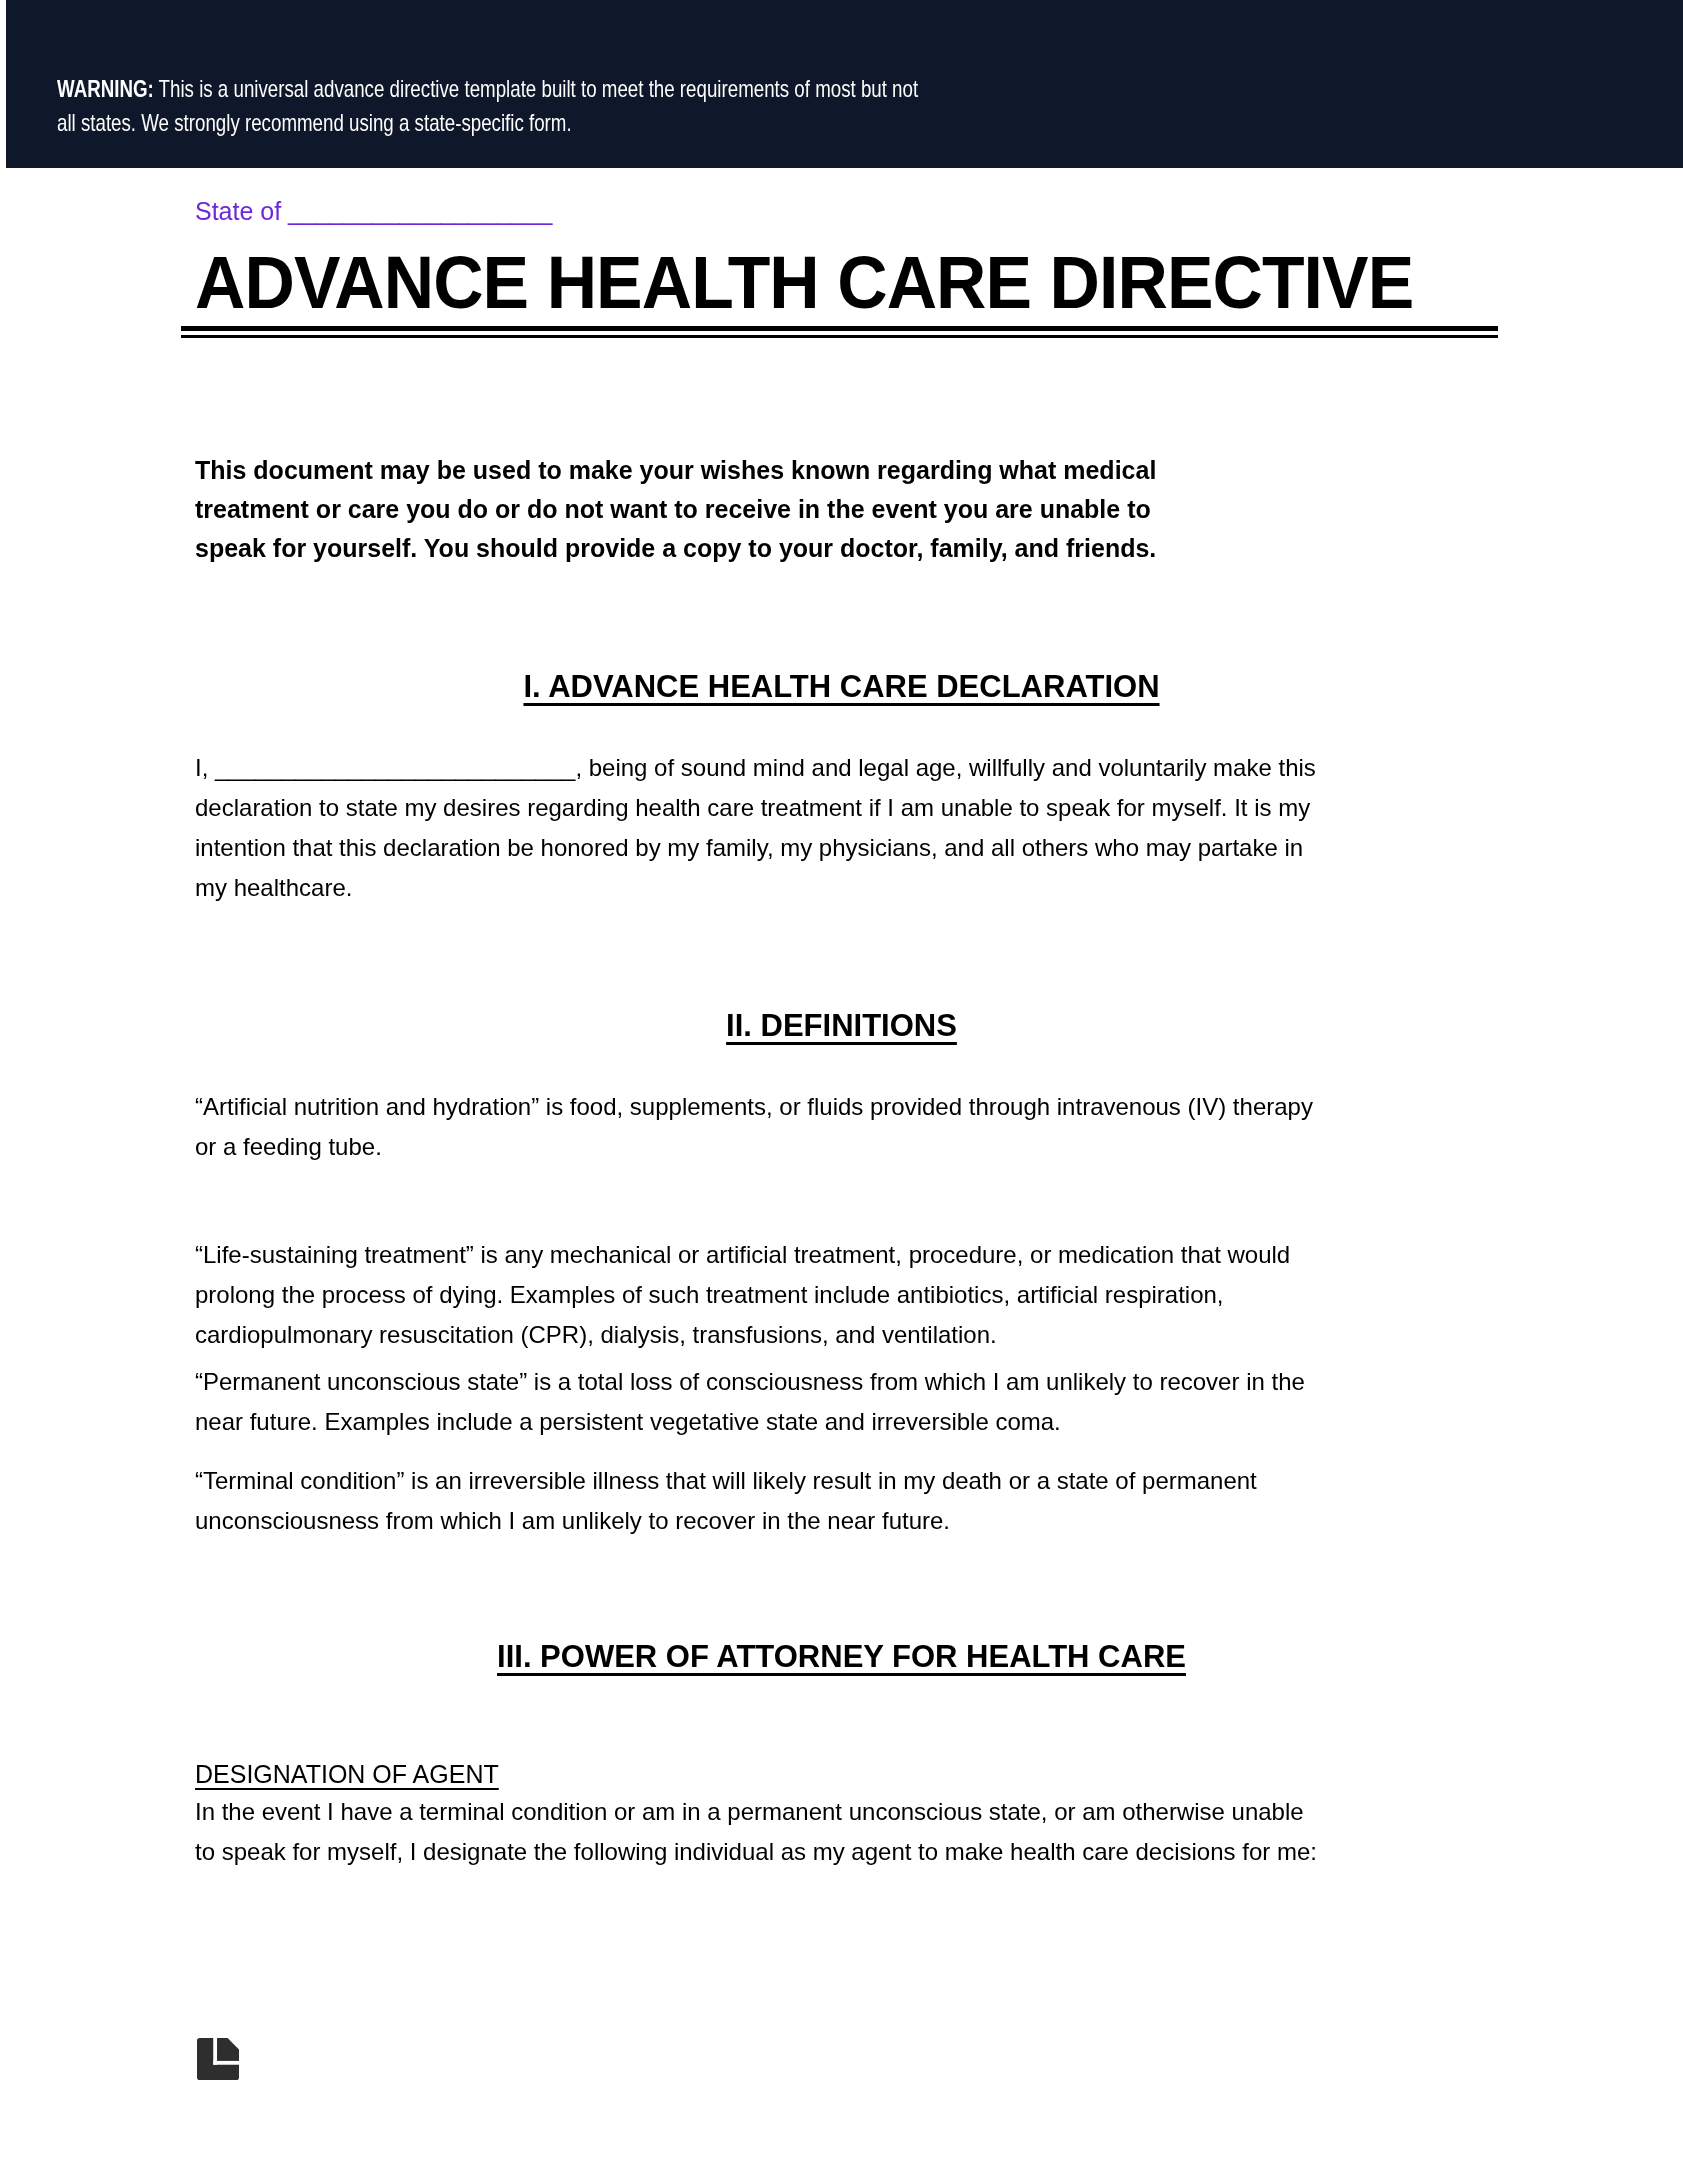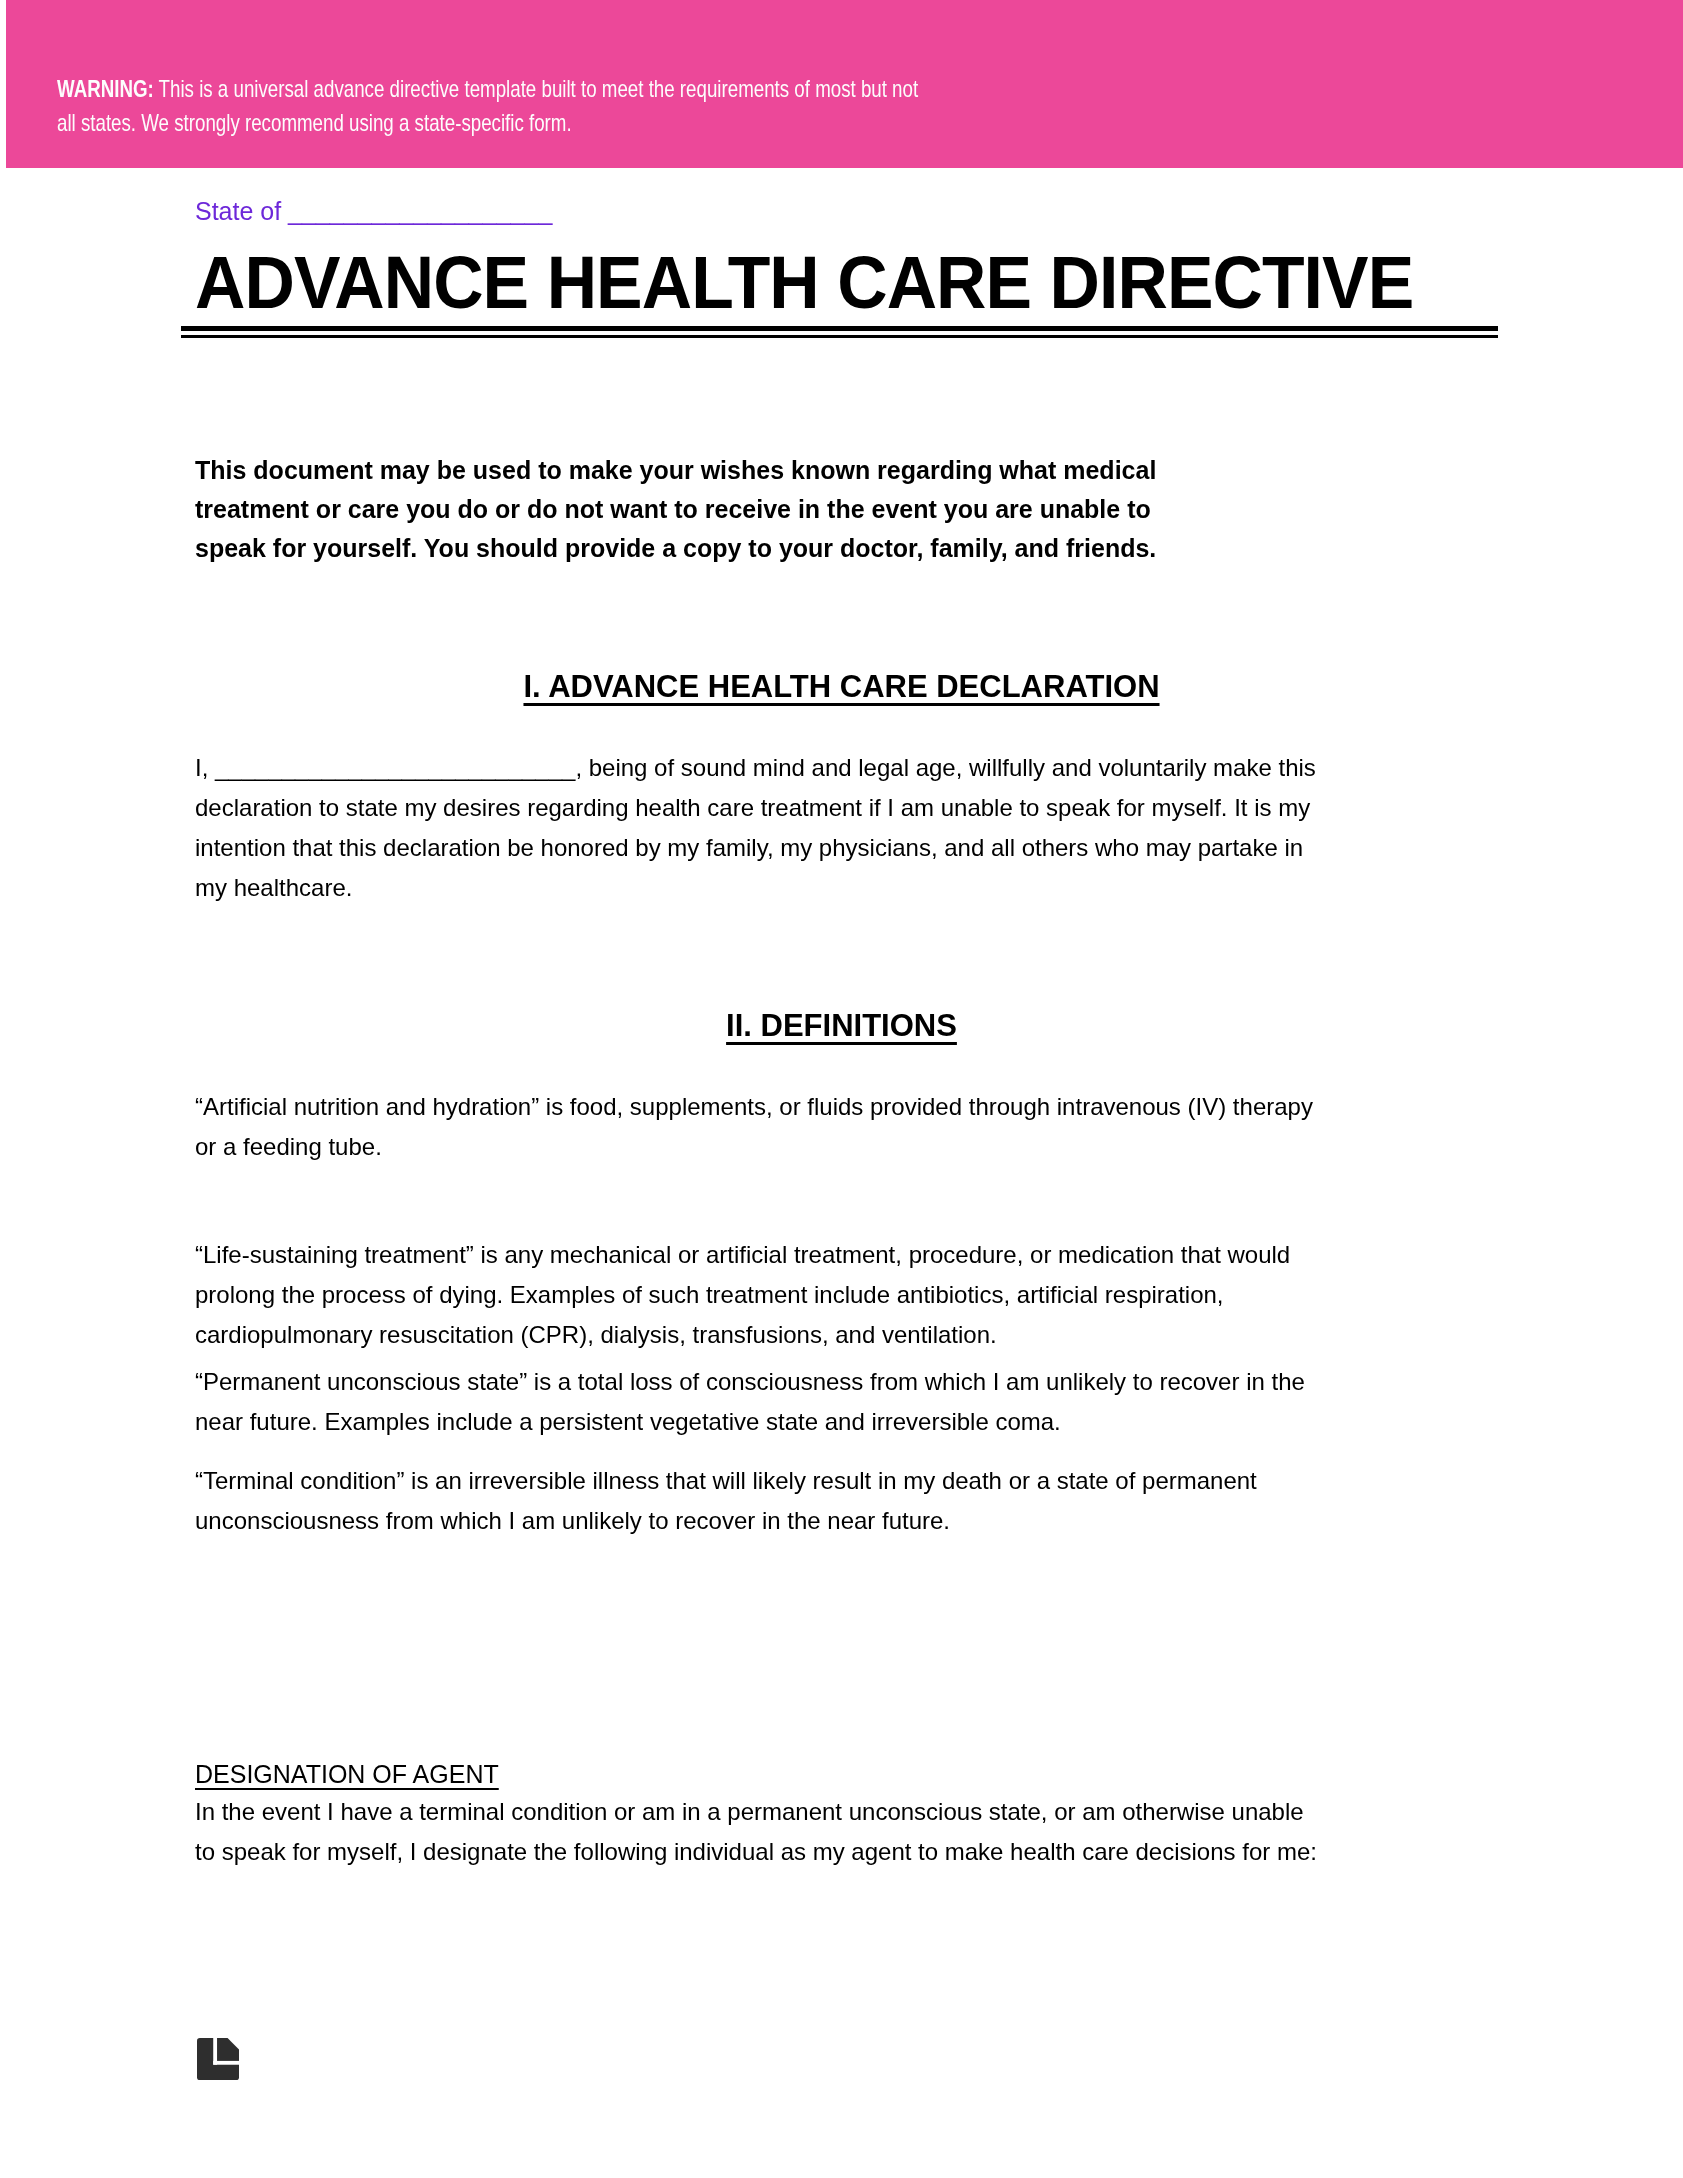--- a/index.html
+++ b/index.html
@@ -9,21 +9,21 @@
     height: 2178px;
     background: #ffffff;
     font-family: "Liberation Sans", "DejaVu Sans", sans-serif;
     color: #000000;
     overflow: hidden;
   }
   .warning-banner {
     position: absolute;
     left: 6px; right: 0; top: 0;
     height: 168px;
-    background: #ec4899;
+    background: #0f172a;
   }
   .warning-banner .banner-text {
     position: absolute;
     left: 51px; top: 48px;
     width: 1584px;
     font-size: 24px;
     line-height: 34px;
     color: #fdfdfd;
     white-space: pre-line;
     transform: scaleX(0.78);
@@ -128,20 +128,21 @@
   <div class="para" style="top: 1087px;">“Artificial nutrition and hydration” is food, supplements, or fluids provided through intravenous (IV) therapy
 or a feeding tube.</div>
   <div class="para" style="top: 1197px; margin-top: 38px;">“Life-sustaining treatment” is any mechanical or artificial treatment, procedure, or medication that would
 prolong the process of dying. Examples of such treatment include antibiotics, artificial respiration,
 cardiopulmonary resuscitation (CPR), dialysis, transfusions, and ventilation.</div>
   <div class="para" style="top: 1350px; margin-top: 12px;">“Permanent unconscious state” is a total loss of consciousness from which I am unlikely to recover in the
 near future. Examples include a persistent vegetative state and irreversible coma.</div>
   <div class="para" style="top: 1461px;">“Terminal condition” is an irreversible illness that will likely result in my death or a state of permanent
 unconsciousness from which I am unlikely to recover in the near future.</div>
 
+  <div class="section-heading" style="top: 1639px;">III. POWER OF ATTORNEY FOR HEALTH CARE</div>
 
   <div class="sub-heading" style="top: 1724px; margin-top: 36px;">DESIGNATION OF AGENT</div>
 
   <div class="para" style="top: 1792px;">In the event I have a terminal condition or am in a permanent unconscious state, or am otherwise unable
 to speak for myself, I designate the following individual as my agent to make health care decisions for me:</div>
 
   <div class="footer-logo">
     <svg width="42" height="42" viewBox="0 0 44 44" xmlns="http://www.w3.org/2000/svg">
       <rect x="0" y="0" width="44" height="44" rx="3" fill="#2e2e2e"></rect>
       <polygon points="31,-1 45,-1 45,13" fill="#ffffff"></polygon>

